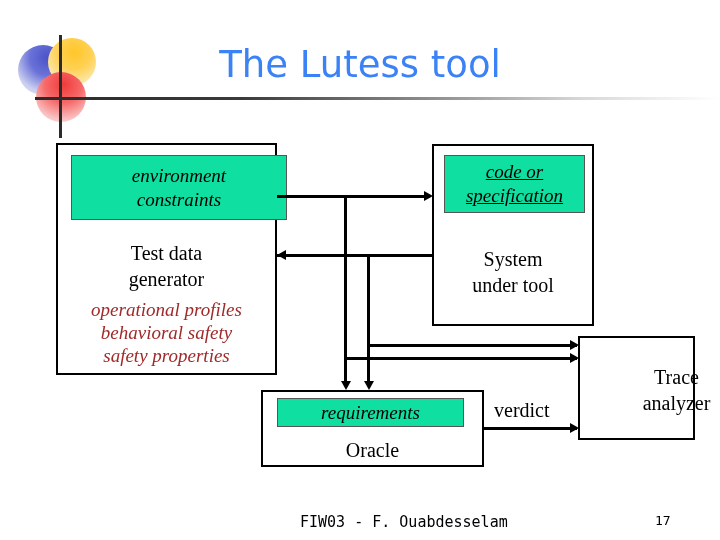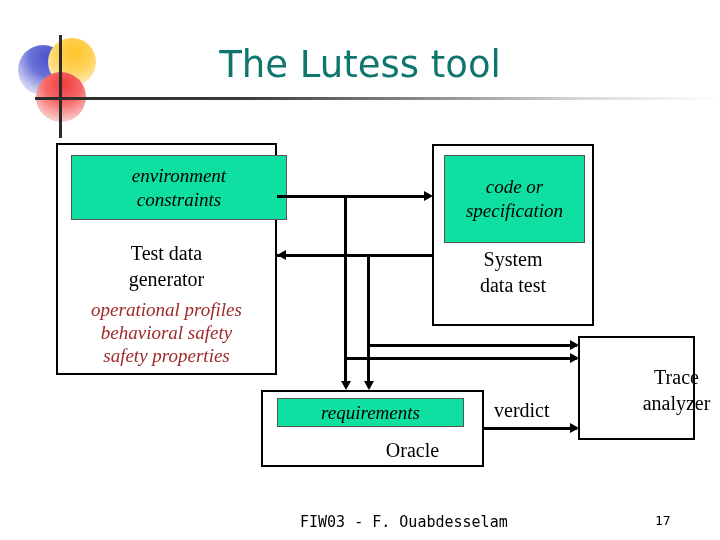--- a/index.html
+++ b/index.html
@@ -32,21 +32,21 @@
 
   
   .slide-title {
     position: absolute;
     left: 0; top: 44px;
     width: 720px;
     text-align: center;
     font-family: "DejaVu Sans", "Liberation Sans", sans-serif;
     font-size: 37px;
     line-height: 42px;
-    color: #0f766e;
+    color: #3b82f6;
     letter-spacing: 0px;
     white-space: nowrap;
   }
 
   
   .dbox {
     position: absolute;
     border: 2px solid #000000;
     background: #ffffff;
     box-sizing: border-box;
@@ -148,37 +148,37 @@
   </div>
 
   <div class="redlabel" style="left:60px; top:298px; width:213px;">
     <div>operational profiles</div>
     <div>behavioral safety</div>
     <div>safety properties</div>
   </div>
 
   <div class="dbox" style="left:432px; top:144px; width:162px; height:182px;"></div>
 
-  <div class="gbox" style="left:444px; top:155px; width:141px; height:88px;">
+  <div class="gbox" style="left:444px; top:155px; width:141px; height:58px;text-decoration:underline;">
     <span>code or</span>
     <span>specification</span>
   </div>
 
   <div class="boxlabel" style="left:434px; top:246px; width:158px;">
     <div>System</div>
-    <div>data test</div>
+    <div>under tool</div>
   </div>
 
   <div class="dbox" style="left:261px; top:390px; width:223px; height:77px;"></div>
 
   <div class="gbox" style="left:277px; top:398px; width:187px; height:29px;">
     <span>requirements</span>
   </div>
 
-  <div class="boxlabel" style="left:263px; top:437px; width:219px;padding-left:40px;">
+  <div class="boxlabel" style="left:263px; top:437px; width:219px;">
     <div>Oracle</div>
   </div>
 
   <div class="dbox" style="left:578px; top:336px; width:117px; height:104px;"></div>
 
   <div class="boxlabel" style="left:578px; top:364px; width:117px;margin-left:40px;">
     <div>Trace</div>
     <div>analyzer</div>
   </div>
 

